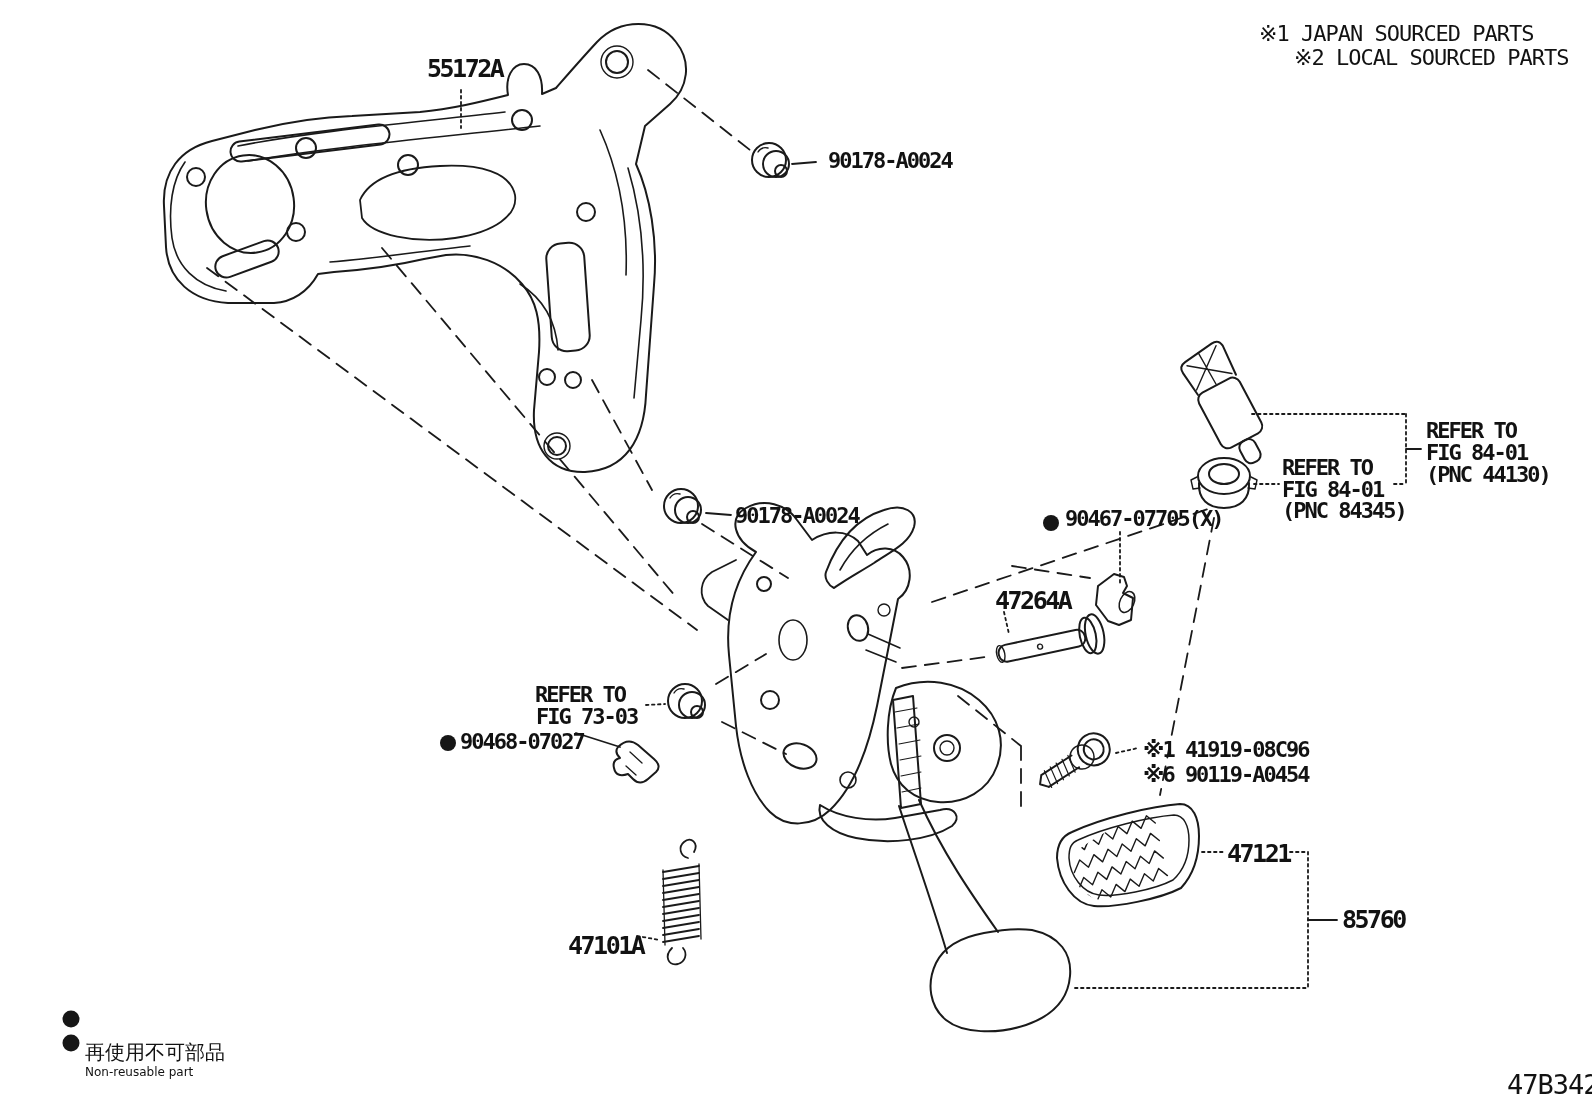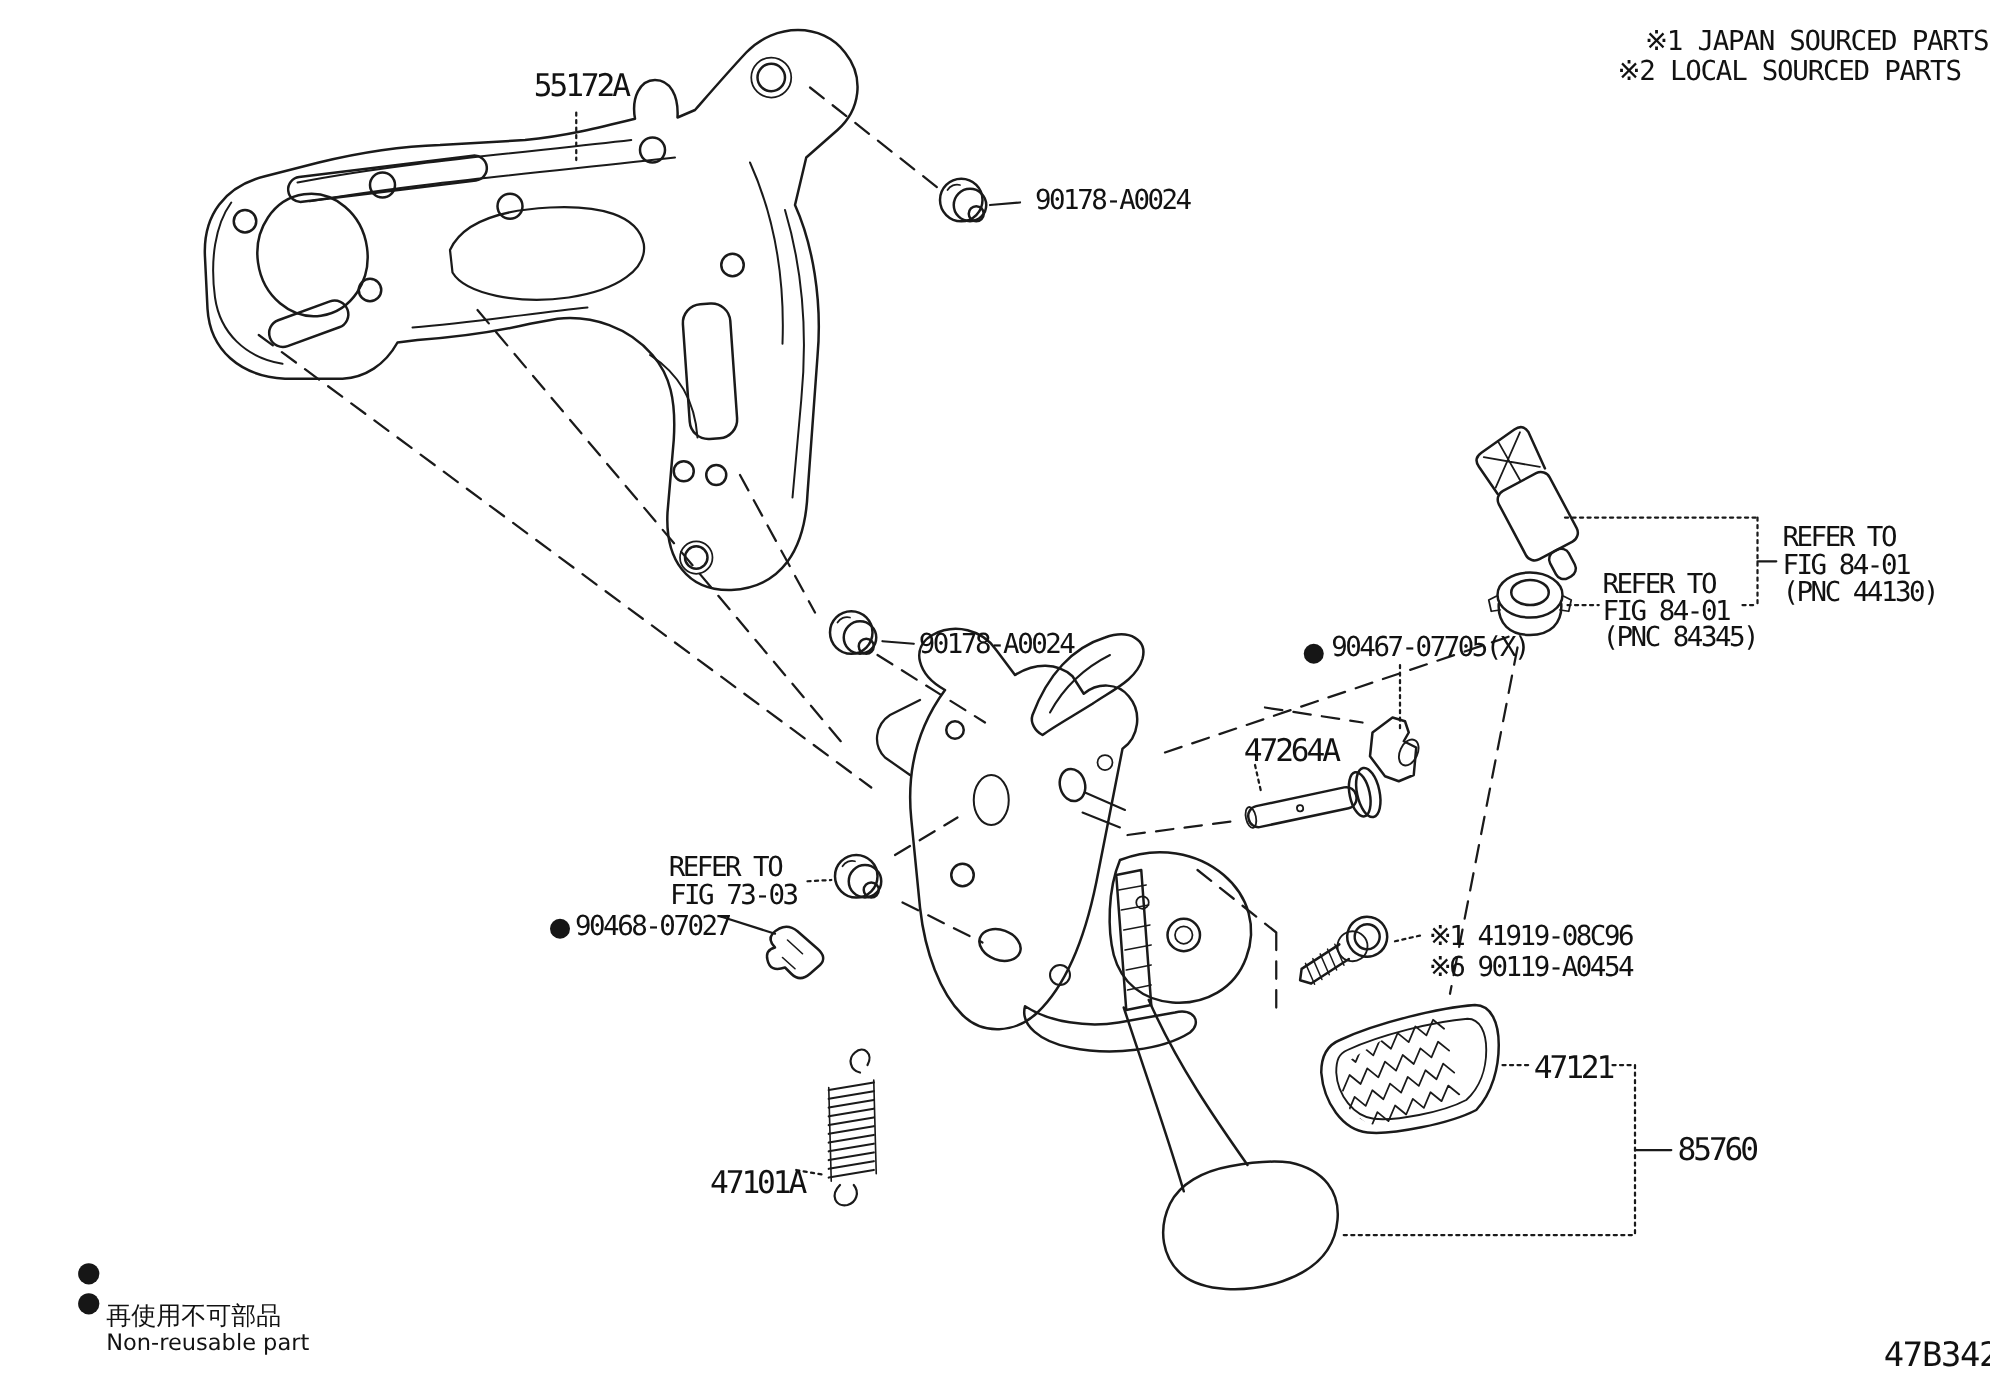--- a/index.html
+++ b/index.html
@@ -1,19 +1,19 @@
 <!DOCTYPE html>
 <html><head>
 <meta charset="utf-8">
 <style>
   html,body{margin:0;padding:0;background:#fff;}
   .stage{position:relative;width:1592px;height:1099px;background:#ffffff;overflow:hidden;
          font-family:"DejaVu Sans Mono","DejaVu Sans",monospace;color:#161616;}
   svg.art{position:absolute;left:0;top:0;width:1592px;height:1099px;}
-  .lbl{position:absolute;font-weight:400;font-size:22px;letter-spacing:-2px;
+  .lbl{position:absolute;font-weight:700;font-size:22px;letter-spacing:-2px;
        white-space:pre;line-height:1;color:#121212;}
   .big{font-size:25px;letter-spacing:-2.5px;}
   .plain{font-weight:400;letter-spacing:-1px;}
   .sans{font-family:"DejaVu Sans","Liberation Sans",sans-serif;letter-spacing:0;font-weight:400;margin-top:34px;}
   .refline{line-height:1;}
 </style>
 </head>
 <body>
 
 <div class="stage">
@@ -232,21 +232,21 @@
     </g>
 
     <g fill="#161616" stroke="none">
       <circle cx="1051" cy="523" r="8"></circle>
       <circle cx="448" cy="743" r="8"></circle>
       <circle cx="71" cy="1019" r="8.5"></circle>
       <circle cx="71" cy="1043" r="8.5"></circle>
     </g>
   </svg>
 
-  <div class="lbl plain" style="left:1316px;top:23px">※1 JAPAN SOURCED PARTS</div>
+  <div class="lbl plain" style="left:1259px;top:23px">※1 JAPAN SOURCED PARTS</div>
   <div class="lbl plain" style="left:1294px;top:47px">※2 LOCAL SOURCED PARTS</div>
 
   <div class="lbl big" style="left:427px;top:56px">55172A</div>
   <div class="lbl" style="left:828px;top:150px">90178-A0024</div>
   <div class="lbl" style="left:735px;top:505px">90178-A0024</div>
   <div class="lbl" style="left:1065px;top:508px">90467-07705(X)</div>
   <div class="lbl big" style="left:995px;top:588px">47264A</div>
   <div class="lbl" style="left:460px;top:731px">90468-07027</div>
   <div class="lbl" style="left:1143px;top:739px">※1 41919-08C96</div>
   <div class="lbl" style="left:1143px;top:764px">※6 90119-A0454</div>
@@ -265,17 +265,17 @@
     <div class="lbl refline" style="left:1426px;top:464px">(PNC 44130)</div>
   </div>
 
   <div>
     <div class="lbl refline" style="left:1282px;top:457px">REFER TO</div>
     <div class="lbl refline" style="left:1282px;top:479px">FIG 84-01</div>
     <div class="lbl refline" style="left:1282px;top:500px">(PNC 84345)</div>
   </div>
 
   <div class="lbl sans" style="left:85px;top:1008px;font-size:20px">再使用不可部品</div>
-  <div class="lbl sans" style="left:85px;top:1032px;font-size:18px">Non-reusable part</div>
+  <div class="lbl sans" style="left:85px;top:1032px;font-size:12px">Non-reusable part</div>
 
   <div class="lbl plain" style="left:1507px;top:1071px;font-size:27px">47B342E</div>
 
 </div>
 
 </body></html>

